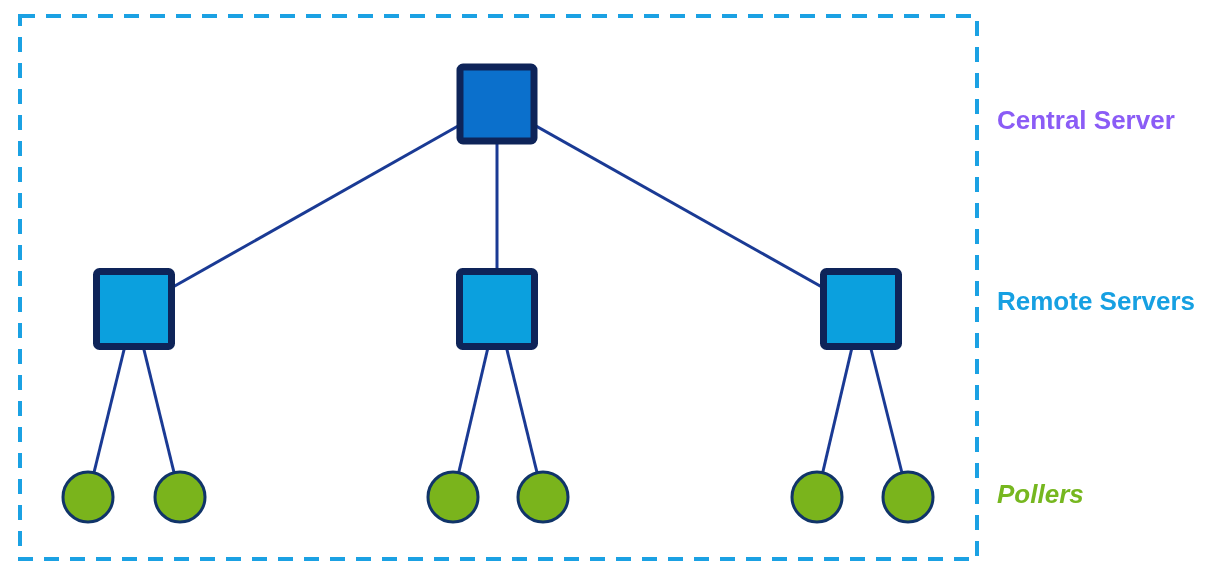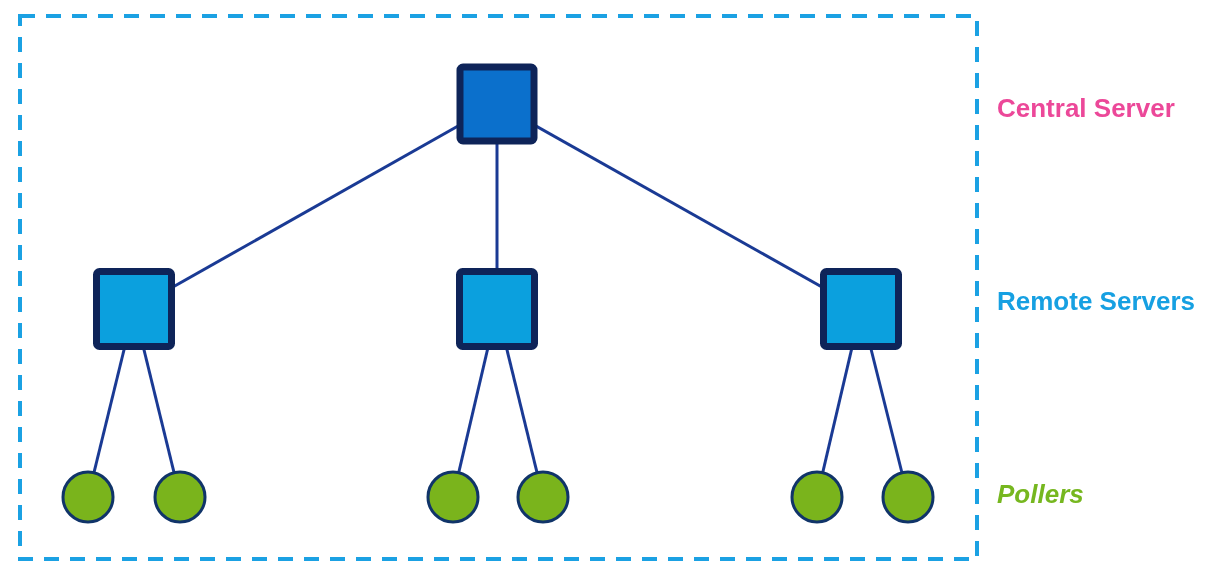--- a/index.html
+++ b/index.html
@@ -53,16 +53,16 @@
       <rect x="96.5" y="271.5" width="75" height="75" rx="3" ry="3" fill="#0ba0de" stroke="#0e2459" stroke-width="7" stroke-linejoin="round"></rect>
       <rect x="459.5" y="271.5" width="75" height="75" rx="3" ry="3" fill="#0ba0de" stroke="#0e2459" stroke-width="7" stroke-linejoin="round"></rect>
       <rect x="823.5" y="271.5" width="75" height="75" rx="3" ry="3" fill="#0ba0de" stroke="#0e2459" stroke-width="7" stroke-linejoin="round"></rect>
       <circle cx="88" cy="497" r="25" fill="#7ab41c" stroke="#103469" stroke-width="3"></circle>
       <circle cx="180" cy="497" r="25" fill="#7ab41c" stroke="#103469" stroke-width="3"></circle>
       <circle cx="453" cy="497" r="25" fill="#7ab41c" stroke="#103469" stroke-width="3"></circle>
       <circle cx="543" cy="497" r="25" fill="#7ab41c" stroke="#103469" stroke-width="3"></circle>
       <circle cx="817" cy="497" r="25" fill="#7ab41c" stroke="#103469" stroke-width="3"></circle>
       <circle cx="908" cy="497" r="25" fill="#7ab41c" stroke="#103469" stroke-width="3"></circle>
     </svg>
-  <div class="tier-label" style="left: 997px; top: 108px; color: #ec4899;">Central Server</div>
+  <div class="tier-label" style="left: 997px; top: 120px; color: #8b5cf6;">Central Server</div>
   <div class="tier-label" style="left: 997px; top: 301px; color: rgb(22, 160, 226);">Remote Servers</div>
   <div class="tier-label" style="left: 997px; top: 494px; color: rgb(118, 183, 31); font-style: italic;">Pollers</div>
 </div>
 
 </body></html>

